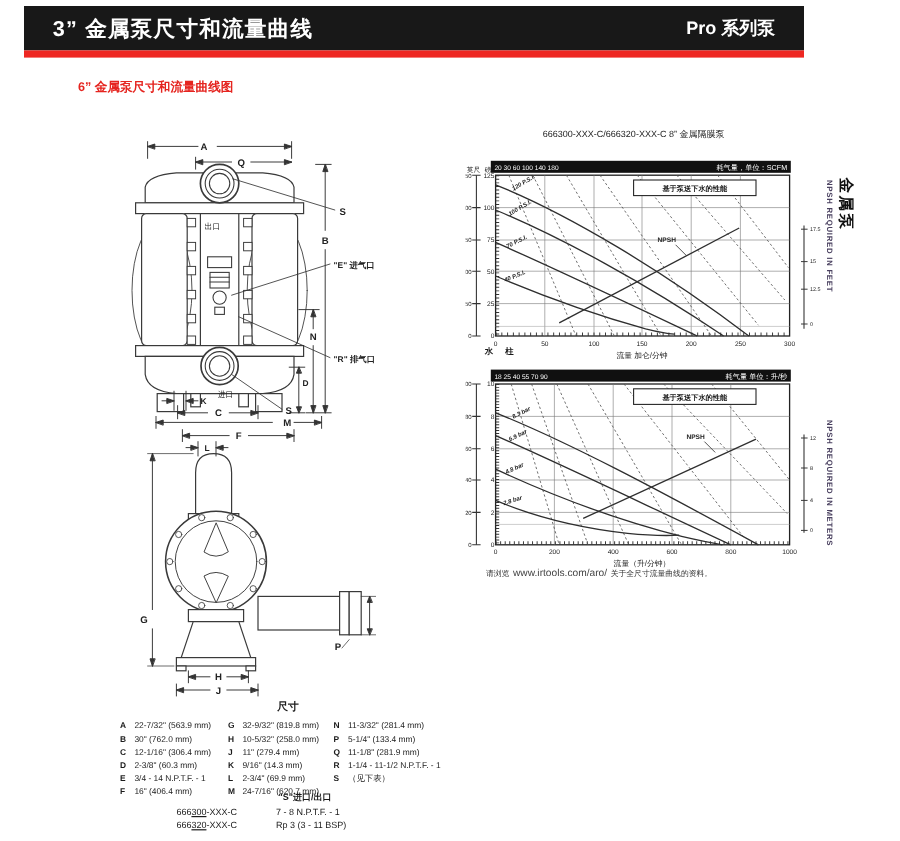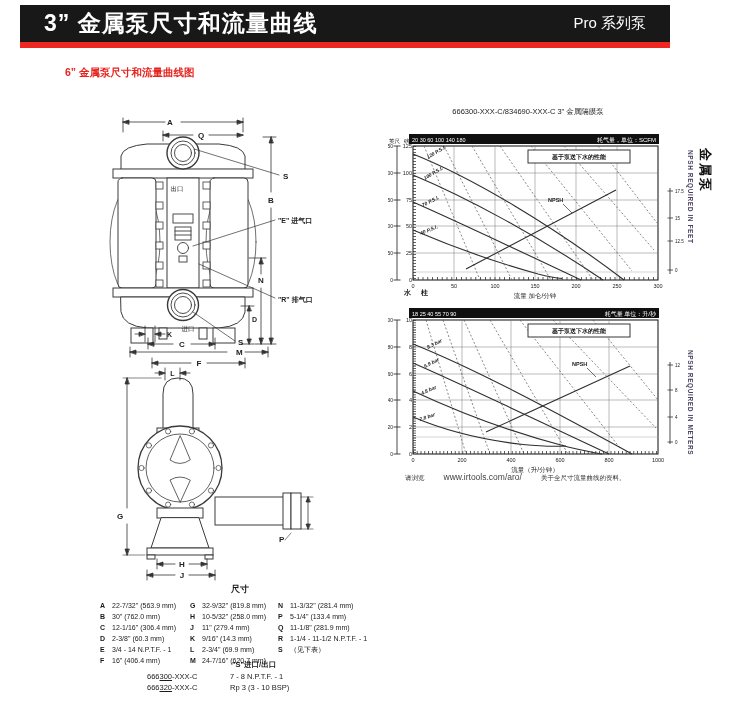--- a/index.html
+++ b/index.html
@@ -1,36 +1,36 @@
 <!DOCTYPE html>
 <html><head>
 <meta charset="utf-8">
 <style>
   html,body{margin:0;padding:0;background:#fff;}
   .page{position:relative;width:750px;height:701px;background:#ffffff;overflow:hidden;
         font-family:"Liberation Sans",sans-serif;color:#1a1a1a;}
   
   .topbar{position:absolute;left:20px;top:5px;width:650px;height:37px;background:#181818;
           display:flex;align-items:center;justify-content:space-between;padding:0 24px;box-sizing:border-box;}
-  .topbar .t1{color:#fff;font-size:23px;font-weight:bold;letter-spacing:1px;}
-  .topbar .t2{color:#fff;font-size:15px;font-weight:normal;}
+  .topbar .t1{color:#fff;font-size:18px;font-weight:bold;letter-spacing:1px;}
+  .topbar .t2{color:#fff;font-size:15px;font-weight:bold;}
   .redbar{position:absolute;left:20px;top:42px;width:650px;height:6px;background:#ee2722;}
   .sidetab{position:absolute;left:714px;top:148px;transform:rotate(90deg);transform-origin:0 0;
            font-size:13px;font-weight:bold;color:#111;letter-spacing:2px;white-space:nowrap;}
   .sectitle{position:absolute;left:65px;top:66px;color:#e5241f;font-weight:bold;font-size:10.5px;}
   
   .charttitle{position:absolute;left:378px;top:92px;width:300px;text-align:center;
               font-size:9px;font-weight:bold;}
   .chartsub{position:absolute;left:378px;top:107px;width:300px;text-align:center;font-size:7.5px;color:#222;}
   .chartbox{position:absolute;}
   .vlabel{position:absolute;transform:rotate(90deg);transform-origin:0 0;font-size:6.5px;
           letter-spacing:.6px;color:#4a4160;white-space:nowrap;font-weight:bold;}
   .waterlbl{position:absolute;left:404px;top:288px;font-size:7px;font-weight:bold;letter-spacing:4px;}
   .footnote{position:absolute;left:405px;top:472px;font-size:6.5px;color:#333;white-space:nowrap;}
-  .footnote .url{font-size:8.5px;color:#444;margin:0 19px;}
+  .footnote .url{font-size:8.5px;color:#444;margin:0 3px;}
   
   .dims{position:absolute;left:95px;top:583px;width:310px;font-size:7px;}
   .dims .dtitle{position:absolute;left:0;top:0;width:290px;text-align:center;font-size:9px;
                 font-weight:bold;}
   .dcol{position:absolute;top:17px;line-height:11px;white-space:nowrap;}
   .dcol .dk{display:inline-block;width:12px;font-weight:bold;}
   .stable{position:absolute;left:95px;top:659px;width:310px;font-size:7.5px;}
   .stable .sh{position:absolute;left:137px;top:1px;font-weight:bold;}
   .stable .sp{position:absolute;left:52px;white-space:nowrap;}
   .stable .sv{position:absolute;left:135px;white-space:nowrap;}
@@ -45,21 +45,21 @@
 <div class="page">
 
   <div class="topbar">
     <span class="t1">3” 金属泵尺寸和流量曲线</span>
     <span class="t2">Pro 系列泵</span>
   </div>
   <div class="redbar"></div>
   <div class="sidetab">金属泵</div>
   <div class="sectitle">6” 金属泵尺寸和流量曲线图</div>
 
-  <div class="chartsub">666300-XXX-C/834690-XXX-C 3” 金属隔膜泵</div>
+  <div class="chartsub">666300-XXX-C/666320-XXX-C 8” 金属隔膜泵</div>
 
   <div class="chartbox" style="left:388px;top:128px;width:310px;height:178px;">
     <svg width="310" height="178" viewBox="0 0 310 178">
       <g>
         <rect x="21" y="6" width="250" height="10" fill="#101010"></rect>
         <text x="24" y="13.5" font-size="5.5" fill="#fff">20 30 60 100 140 180</text>
         <text x="268" y="13.8" font-size="6" fill="#fff" text-anchor="end">耗气量，单位：SCFM</text>
       </g>
       <g>
         <text x="1" y="15" font-size="5.5" fill="#222">英尺</text>
@@ -522,16 +522,16 @@
       <div><span class="dk">R</span><span>1-1/4 - 11-1/2 N.P.T.F. - 1</span></div>
       <div><span class="dk">S</span><span>（见下表）</span></div>
     </div>
   </div>
 
   <div class="stable">
     <div class="sh">"S"进口/出口</div>
     <div class="sp" style="top:13px;"><span>666</span><span class="u">300</span><span>-XXX-C</span></div>
     <div class="sv" style="top:13px;">7 - 8 N.P.T.F. - 1</div>
     <div class="sp" style="top:24px;"><span>666</span><span class="u">320</span><span>-XXX-C</span></div>
-    <div class="sv" style="top:24px;">Rp 3 (3 - 10 BSP)</div>
+    <div class="sv" style="top:24px;">Rp 3 (3 - 11 BSP)</div>
   </div>
 
 </div>
 
 </body></html>

